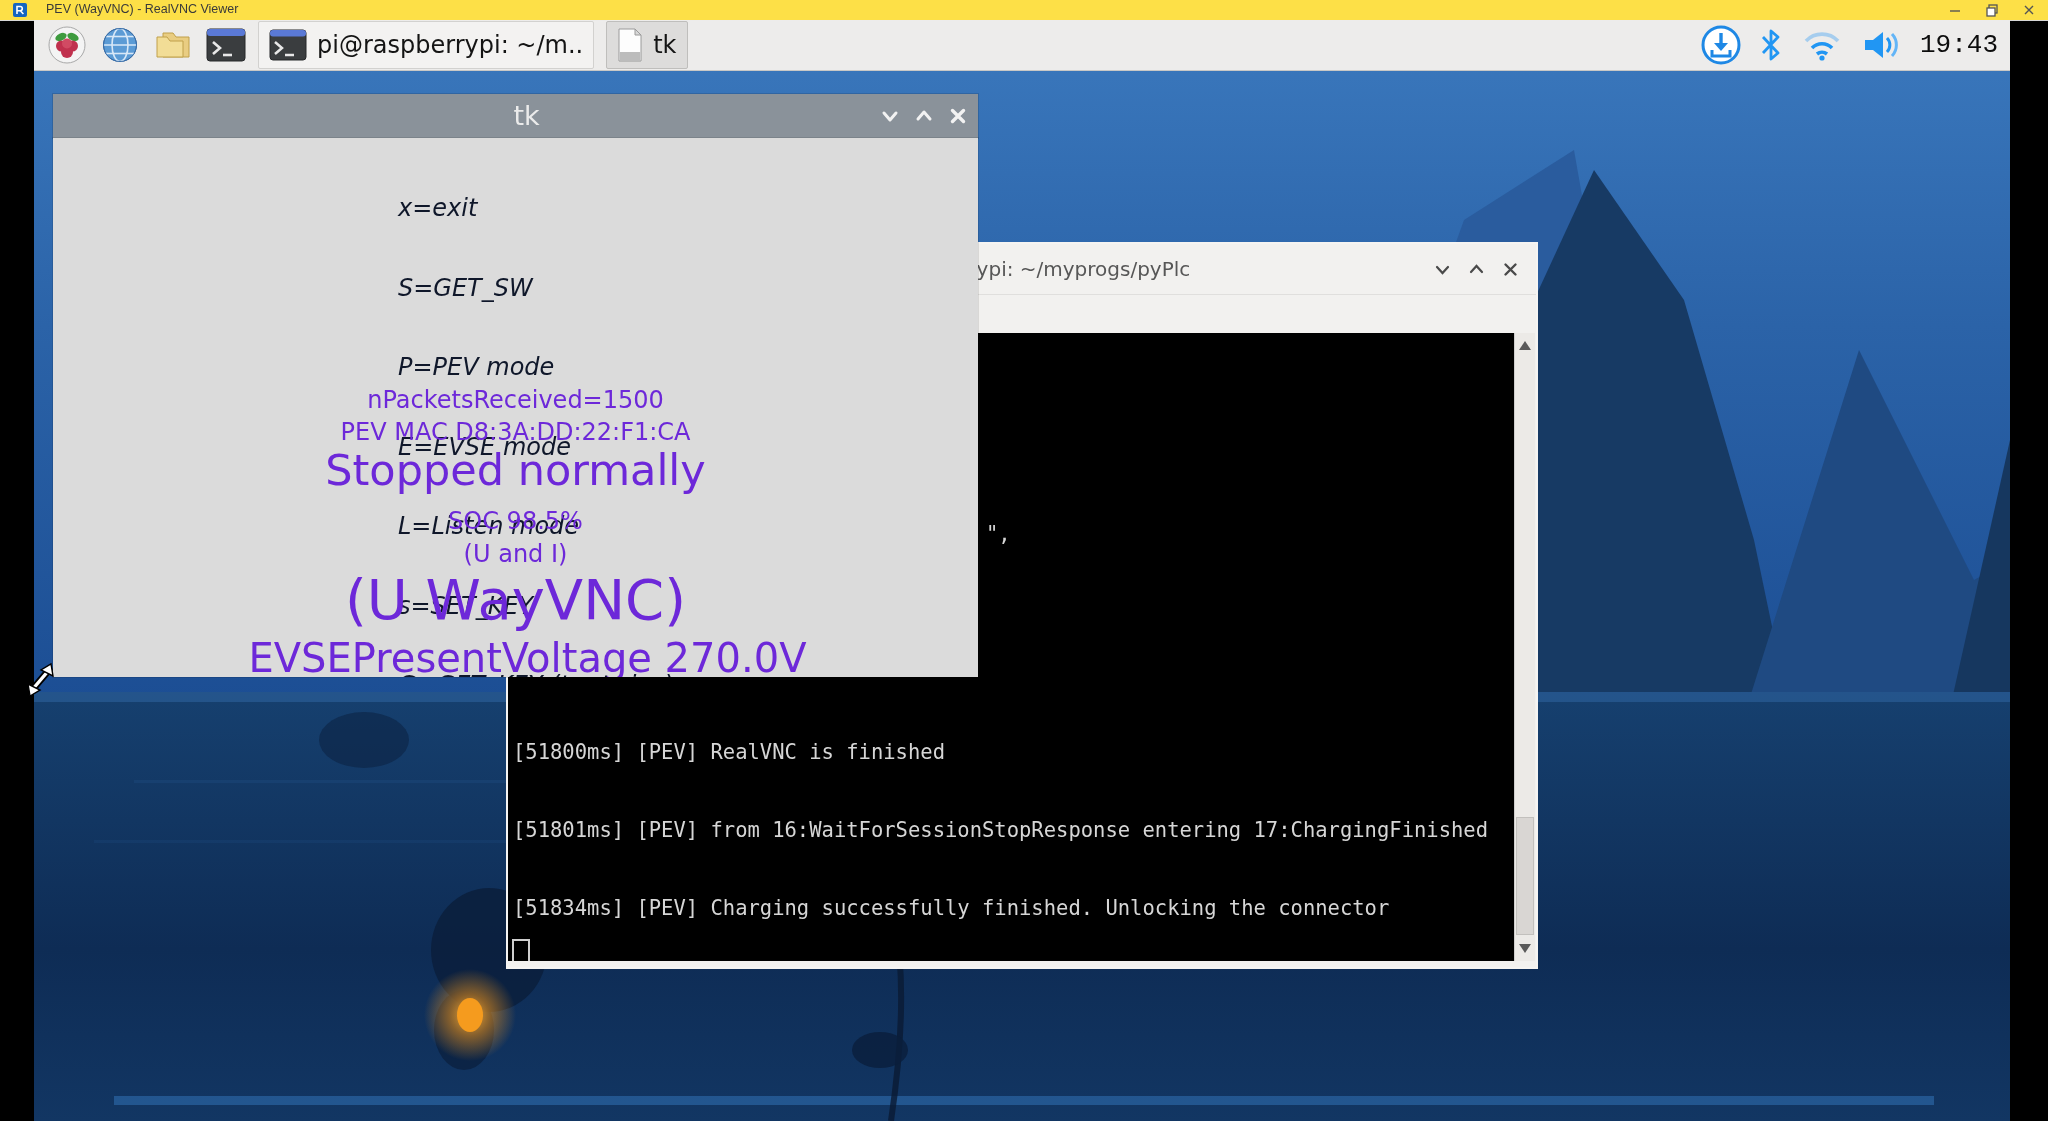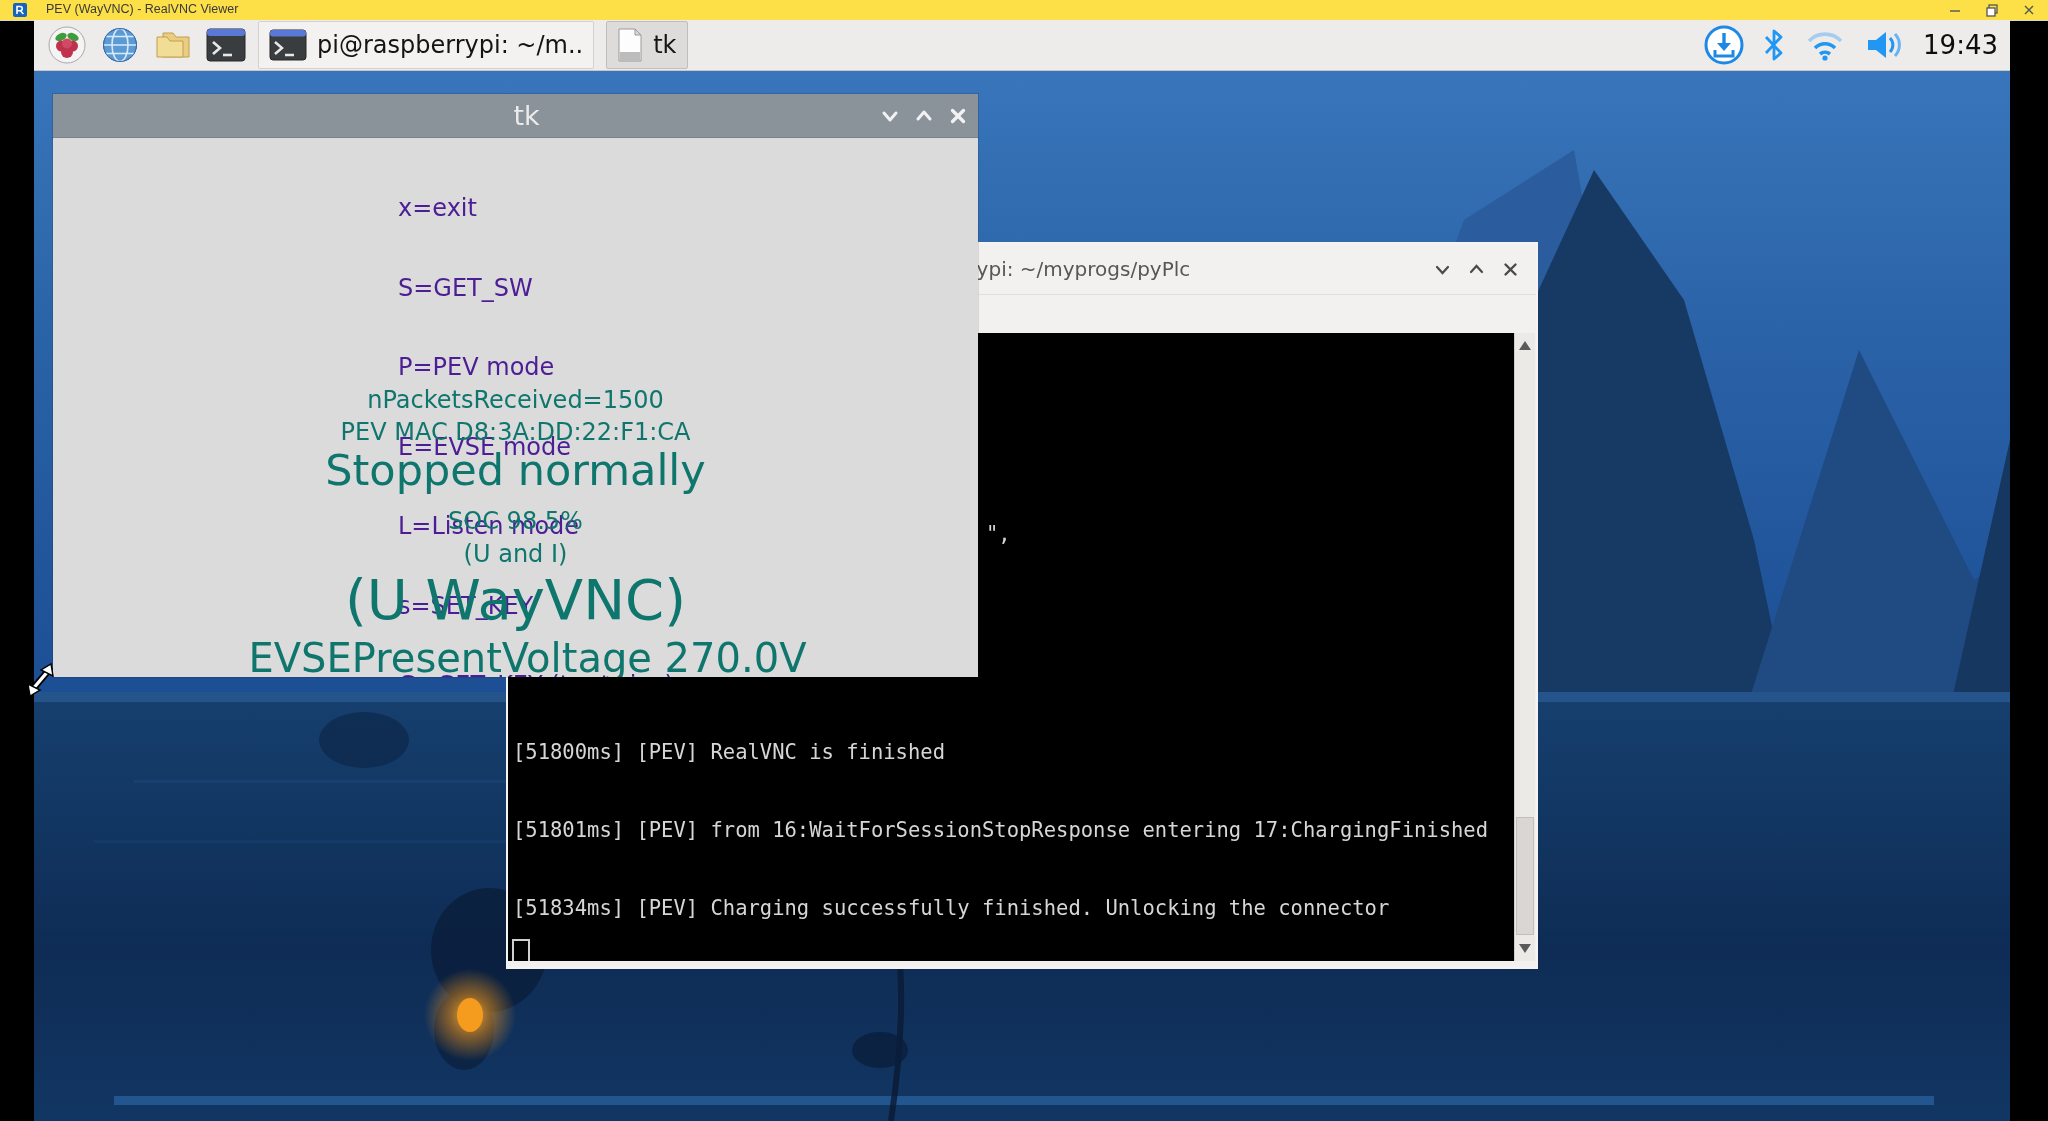--- a/index.html
+++ b/index.html
@@ -13,29 +13,29 @@
   
   #screen{left:34px;top:20px;width:1976px;height:1101px;overflow:hidden;background:#1c4e94;}
   #wallpaper{left:0;top:0;}
   
   #taskbar{left:0;top:0;width:1976px;height:50px;background:#edeceb;border-bottom:1px solid #c9c8c6;display:flex;align-items:center;}
   .launcher{width:40px;height:40px;margin-left:13px;display:flex;align-items:center;justify-content:center;}
   .winbtn{height:46px;margin-left:12px;display:flex;align-items:center;border:1px solid #d2d1cf;background:#f3f2f1;border-radius:2px;padding:0 10px;}
   .winbtn.active{background:#dddcdb;border-color:#bfbebc;}
   .winbtn-label{font-size:24px;color:#141414;margin-left:10px;white-space:nowrap;}
   #status-tray{position:absolute;right:12px;top:0;height:50px;display:flex;align-items:center;gap:17px;}
-  #clock{font-size:26px;color:#0d0d0d;}
+  #clock{font-size:26px;color:#0d0d0d;font-family:Liberation Mono, monospace;}
   
   #tk-titlebar{left:19px;top:74px;width:925px;height:44px;background:#8a929a;box-shadow:0 0 0 1px rgba(0,0,0,.12);}
   #tk-title{width:100%;text-align:center;text-indent:22px;line-height:44px;font-size:27px;color:#ebebeb;}
   #tk-controls{position:absolute;right:10px;top:0;height:44px;display:flex;align-items:center;gap:13px;}
   .tkctl{width:21px;height:21px;display:flex;align-items:center;justify-content:center;}
   #tk-body{left:19px;top:118px;width:925px;height:539px;background:#dbdbdb;overflow:hidden;box-shadow:0 0 0 1px rgba(0,0,0,.10);}
-  #tk-help{left:345px;top:4px;font-size:24px;line-height:26.5px;color:#4c1d95;white-space:pre;}
-  .tk-center{left:0;width:100%;text-align:center;color:#0f766e;white-space:nowrap;}
+  #tk-help{left:345px;top:4px;font-size:24px;line-height:26.5px;color:#0f172a;white-space:pre;font-style:italic;}
+  .tk-center{left:0;width:100%;text-align:center;color:#6d28d9;white-space:nowrap;}
   
   #term{left:472px;top:222px;width:1028px;height:723px;border:2px solid #f5f4f2;background:#f2f1ef;}
   #term-titlebar{left:0;top:0;width:100%;height:50px;border-bottom:1px solid #e0dfdd;}
   #term-title{width:100%;text-align:center;line-height:50px;font-size:20px;color:#575757;white-space:nowrap;}
   #term-controls{position:absolute;right:16px;top:0;height:50px;display:flex;align-items:center;gap:15px;}
   .termctl{width:19px;height:19px;display:flex;align-items:center;justify-content:center;}
   #term-black{left:0;top:89px;width:1006px;height:628px;background:#000;overflow:hidden;}
   #term-log{left:5px;top:354px;font-family:"DejaVu Sans Mono",monospace;font-size:20.5px;line-height:26px;color:#d6d6d6;white-space:pre;}
   #term-frag{left:478px;top:189px;font-family:"DejaVu Sans Mono",monospace;font-size:20.5px;color:#d6d6d6;white-space:pre;}
   #term-cursor{left:4px;top:606px;width:14px;height:24px;border:2px solid #cfcfcf;}

